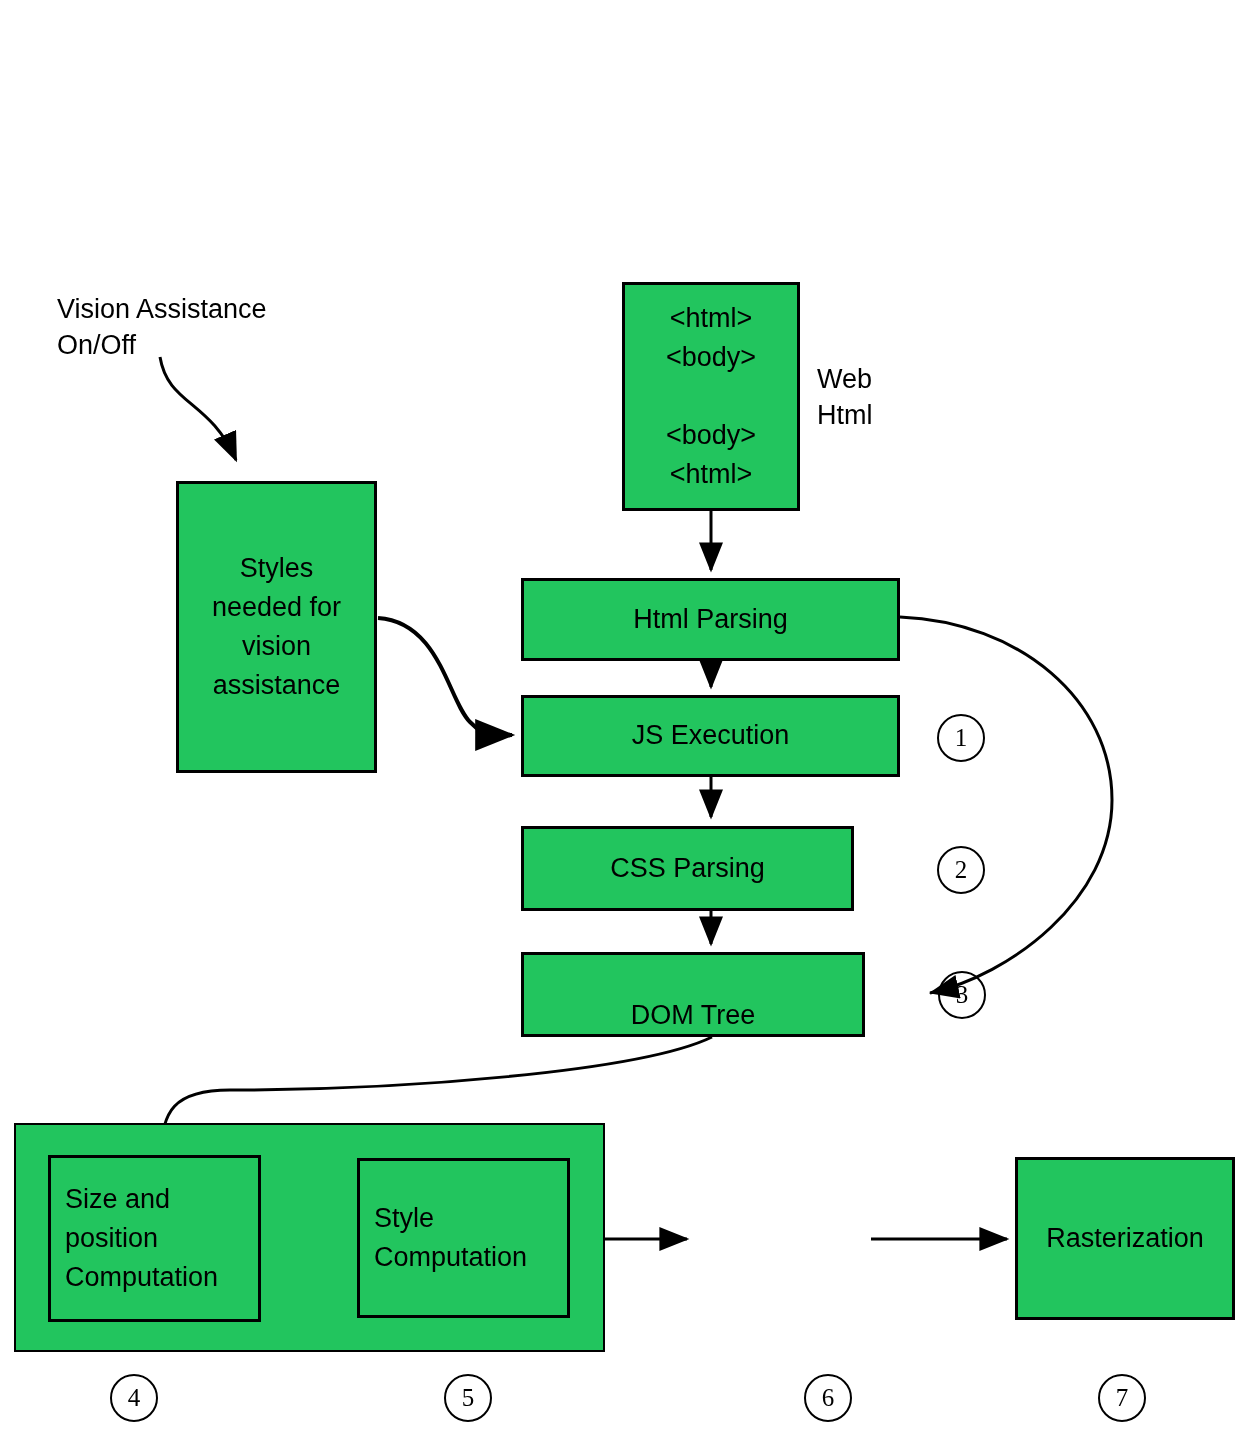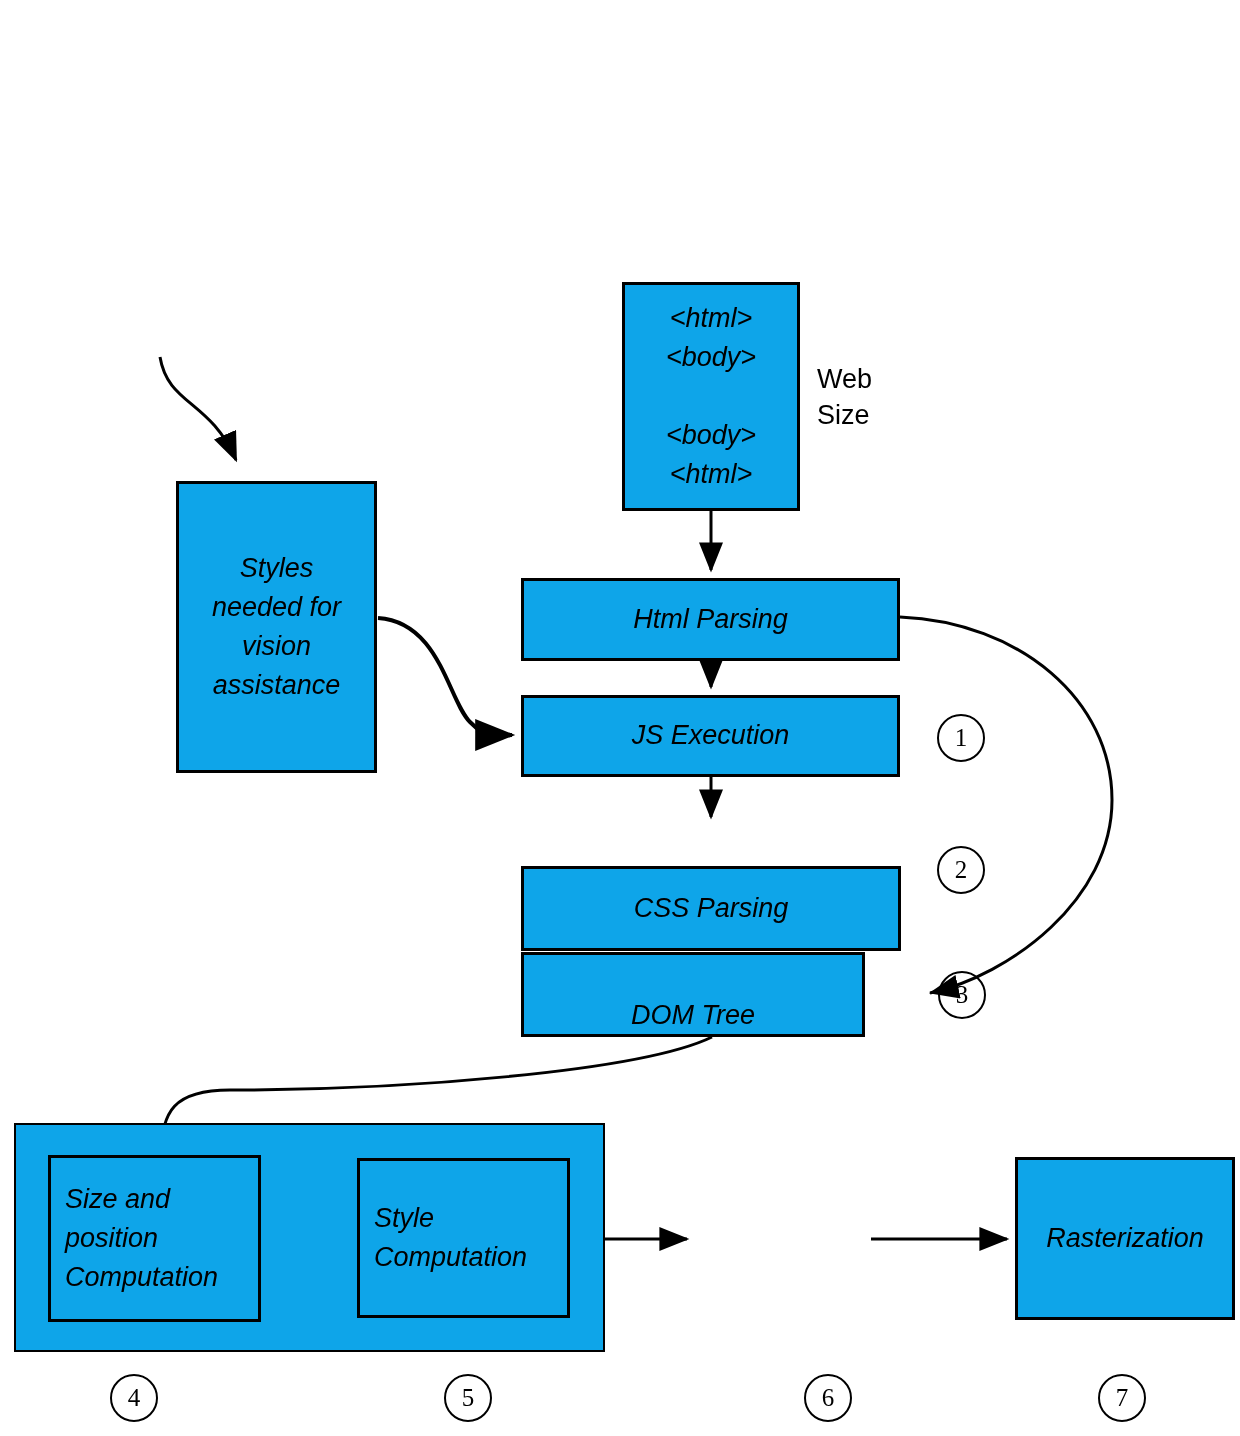--- a/index.html
+++ b/index.html
@@ -31,29 +31,28 @@
     font-size: 40px;
     font-weight: 700;
     letter-spacing: 2px;
   }
 
   
   .box {
     position: absolute;
     box-sizing: border-box;
     border: 3px solid #000000;
-    background: #0ea5e9;
+    background: #22c55e;
     display: flex;
     align-items: center;
     justify-content: center;
     text-align: center;
     font-size: 27px;
     line-height: 1.32;
     z-index: 3;
-    font-style: italic;
   }
   .box.left-text {
     justify-content: flex-start;
     text-align: left;
     padding-left: 14px;
   }
   .box.thin {
     border-width: 2px;
   }
 
@@ -131,23 +130,25 @@
 
     <path d="M 900,617 C 1020,622 1112,700 1112,800 C 1112,900 1010,975 930,993" fill="none" stroke="#000000" stroke-width="3" marker-end="url(#ah-sm)"></path>
 
     <path d="M 712,1037 C 640,1072 400,1090 230,1090 C 175,1090 160,1110 161,1160" fill="none" stroke="#000000" stroke-width="3" marker-end="url(#ah)"></path>
 
     <path d="M 605,1239 L 687,1239" fill="none" stroke="#000000" stroke-width="3" marker-end="url(#ah)"></path>
 
     <path d="M 871,1239 L 1007,1239" fill="none" stroke="#000000" stroke-width="3" marker-end="url(#ah)"></path>
   </svg>
 
+  <div class="label" style="left:57px; top:291px; width:300px;">Vision Assistance
+On/Off</div>
 
   <div class="label" style="left:817px; top:361px; width:150px; text-align:left;">Web
-Size</div>
+Html</div>
 
   <div class="box" style="left:176px; top:481px; width:201px; height:292px;">
     <span class="codelines">Styles
 needed for
 vision
 assistance</span>
   </div>
 
   <div class="box" style="left:622px; top:282px; width:178px; height:229px;">
     <span class="codelines">&lt;html&gt;
@@ -158,21 +159,21 @@
   </div>
 
   <div class="box" style="left:521px; top:578px; width:379px; height:83px;">
     <span>Html Parsing</span>
   </div>
 
   <div class="box" style="left:521px; top:695px; width:379px; height:82px;">
     <span>JS Execution</span>
   </div>
 
-  <div class="box" style="left:521px; top:826px; width:380px; height:85px;margin-top:40px;">
+  <div class="box" style="left:521px; top:826px; width:333px; height:85px;">
     <span>CSS Parsing</span>
   </div>
 
   <div class="box" style="left:521px; top:952px; width:344px; height:85px;align-items:flex-end;">
     <span>DOM Tree</span>
   </div>
 
   <div class="box thin" style="left:14px; top:1123px; width:591px; height:229px; display:block;"></div>
 
   <div class="box left-text" style="left:48px; top:1155px; width:213px; height:167px;">

